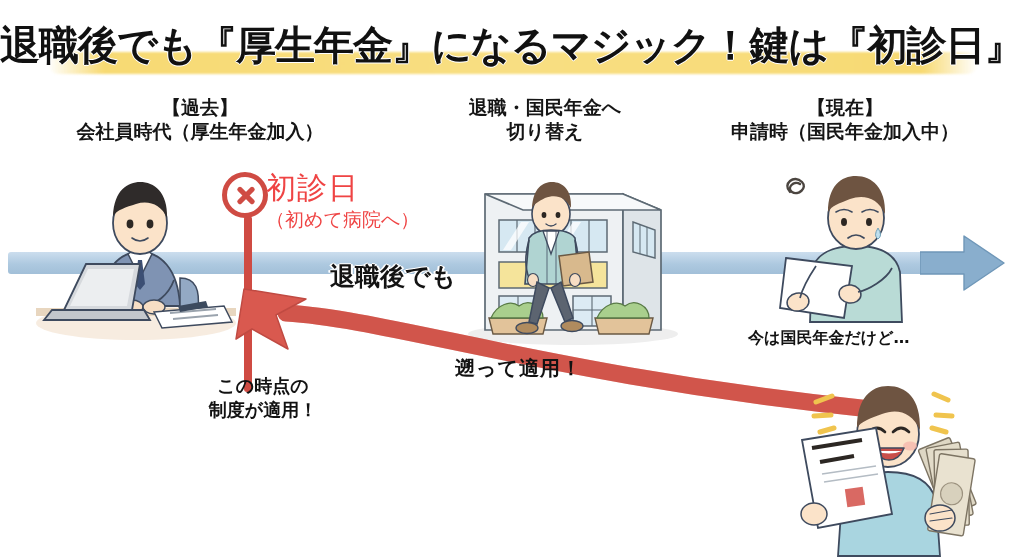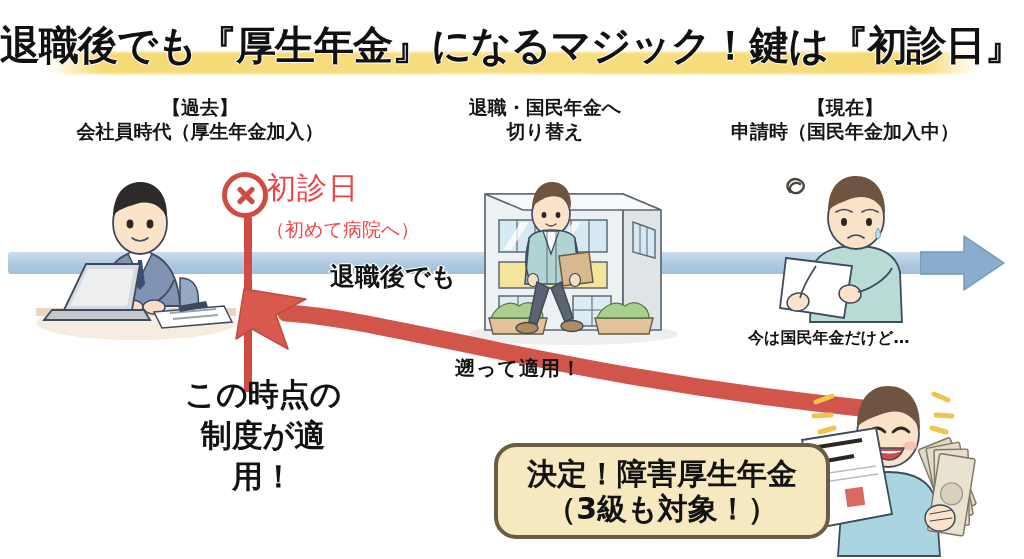--- a/index.html
+++ b/index.html
@@ -45,27 +45,27 @@
   .pin .stem{position:absolute;left:22px;top:44px;width:8px;height:176px;background:#cf4b43;border-radius:3px;}
   .pin .ring{position:absolute;left:0;top:0;width:46px;height:46px;border-radius:50%;
     border:5px solid #cf4b43;background:#fff;box-sizing:border-box;}
   .pin .ring:before,.pin .ring:after{content:"";position:absolute;left:8px;top:16px;width:22px;height:5px;
     background:#cf4b43;border-radius:2px;}
   .pin .ring:before{transform:rotate(45deg);}
   .pin .ring:after{transform:rotate(-45deg);}
 
   .pin-label{position:absolute;left:266px;top:170px;color:#ef4444;font-weight:400;line-height:1.2;}
   .pin-label .main{display:block;font-size:30px;letter-spacing:1px;}
-  .pin-label .sub{display:block;font-size:19px;margin-top:12px;}
+  .pin-label .sub{display:block;font-size:19px;margin-top:2px;}
 
   
   .flow-label{position:absolute;left:330px;top:260px;font-size:25px;font-weight:700;color:#131313;
     text-shadow:0 1px 0 #fff,0 -1px 0 #fff,1px 0 0 #fff,-1px 0 0 #fff,2px 0 0 #fff,-2px 0 0 #fff;}
   .apply-note{position:absolute;left:178px;top:374px;width:170px;text-align:center;
-    font-size:31px;font-weight:700;color:#121212;line-height:1.32;}
+    font-size:18px;font-weight:700;color:#121212;line-height:1.32;}
   .retro-label{position:absolute;left:455px;top:355px;font-size:20px;font-weight:700;color:#121212;
     letter-spacing:1px;}
   .now-note{position:absolute;left:748px;top:328px;font-size:16px;font-weight:700;color:#121212;}
 
   
   .red-arrow{position:absolute;left:230px;top:285px;width:660px;height:135px;}
 
   
   .result-box{
     position:absolute;left:494px;top:443px;width:336px;height:96px;
@@ -292,18 +292,14 @@
             <rect x="22" y="0" width="36" height="78" rx="2" fill="#e9e2d0" stroke="#7d7463" stroke-width="1.4"></rect>
           <circle cx="40" cy="38" r="11" fill="#d8d1bd" stroke="#9c927f" stroke-width="1.1"></circle>
         </g>
       </g>
 
       <ellipse cx="140" cy="150" rx="15" ry="13" fill="#fbe3c9" stroke="#3e4a5e" stroke-width="1.5"></ellipse>
       <path d="M130 146 L152 142 M130 153 L152 150" stroke="#3e4a5e" stroke-width="1.2" stroke-linecap="round"></path>
     </svg>
   </div>
 
-  <div class="result-box">
-    <div class="r1">決定！障害厚生年金</div>
-    <div class="r2">（3級も対象！）</div>
-  </div>
 
 </div>
 
 </body></html>

